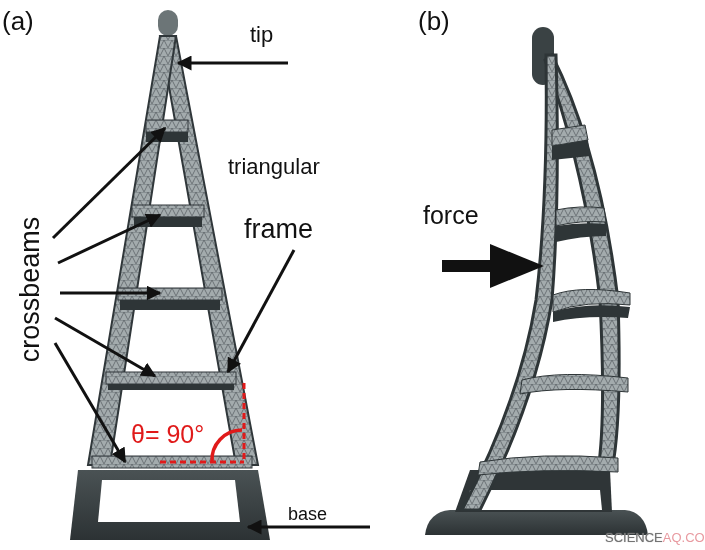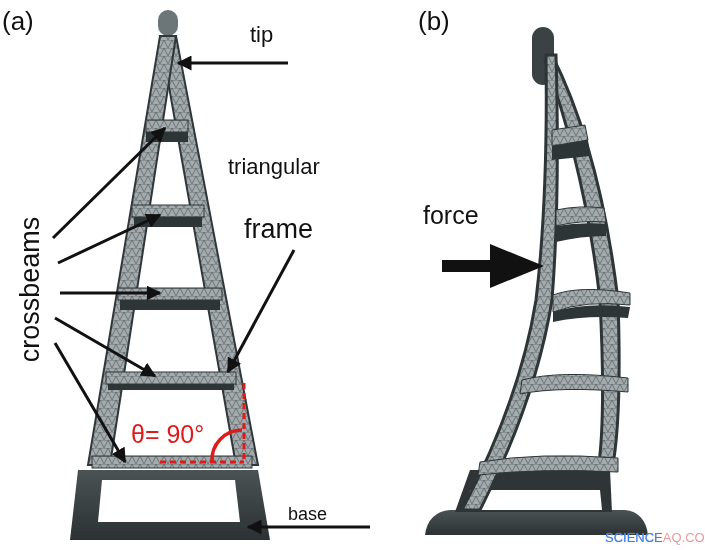--- a/index.html
+++ b/index.html
@@ -2,21 +2,21 @@
 <html><head>
 <meta charset="utf-8">
 <style>
   html,body{margin:0;padding:0;background:#fff;}
   body{width:705px;height:550px;position:relative;overflow:hidden;font-family:"Liberation Sans",sans-serif;}
   svg{position:absolute;left:0;top:0;}
   .lbl{position:absolute;color:#111;font-size:26px;line-height:1;white-space:nowrap;}
   .panel{font-size:26px;}
   .red{color:#e01a1a;}
   .wm{position:absolute;font-size:13px;color:#e89aa0;letter-spacing:0px;}
-  .wm span:first-child{color:#3b82f6;text-shadow:0 0 1px #aaa;}
+  .wm span:first-child{color:#737373;text-shadow:0 0 1px #aaa;}
 </style>
 </head>
 <body>
 
 <svg width="705" height="550" viewBox="0 0 705 550">
   <defs>
     <pattern id="mesh" width="8" height="8" patternUnits="userSpaceOnUse">
       <rect width="8" height="8" fill="#a3abad"></rect>
       <path d="M0 8 L4 0 L8 8 M0 0 L8 0" stroke="#5d6568" stroke-width="0.8" fill="none"></path>
     </pattern>

